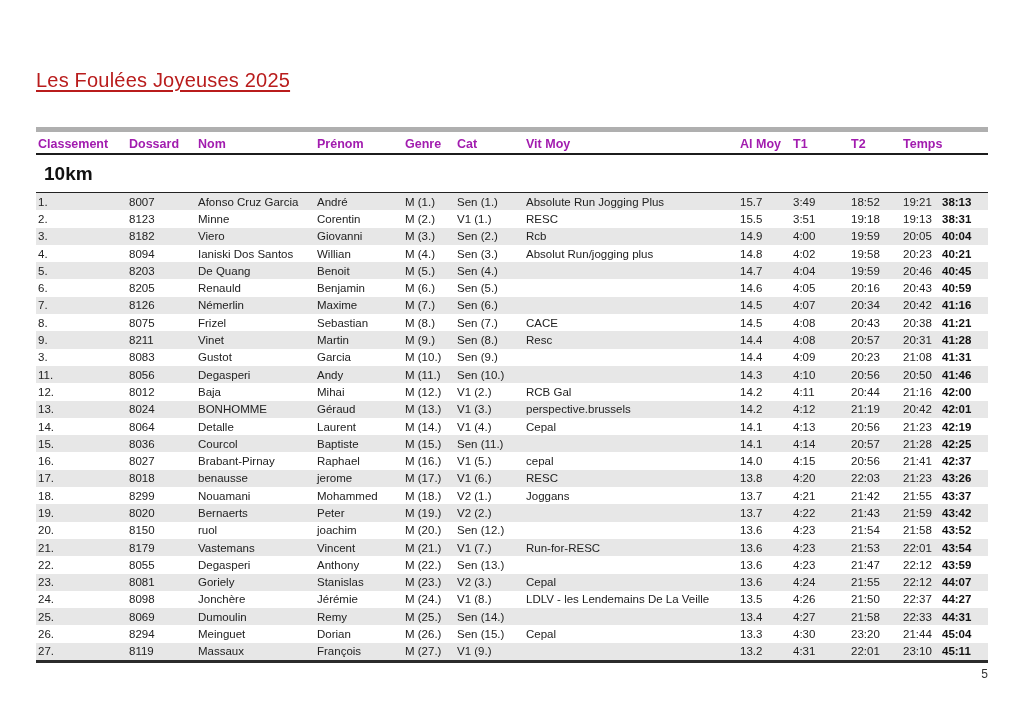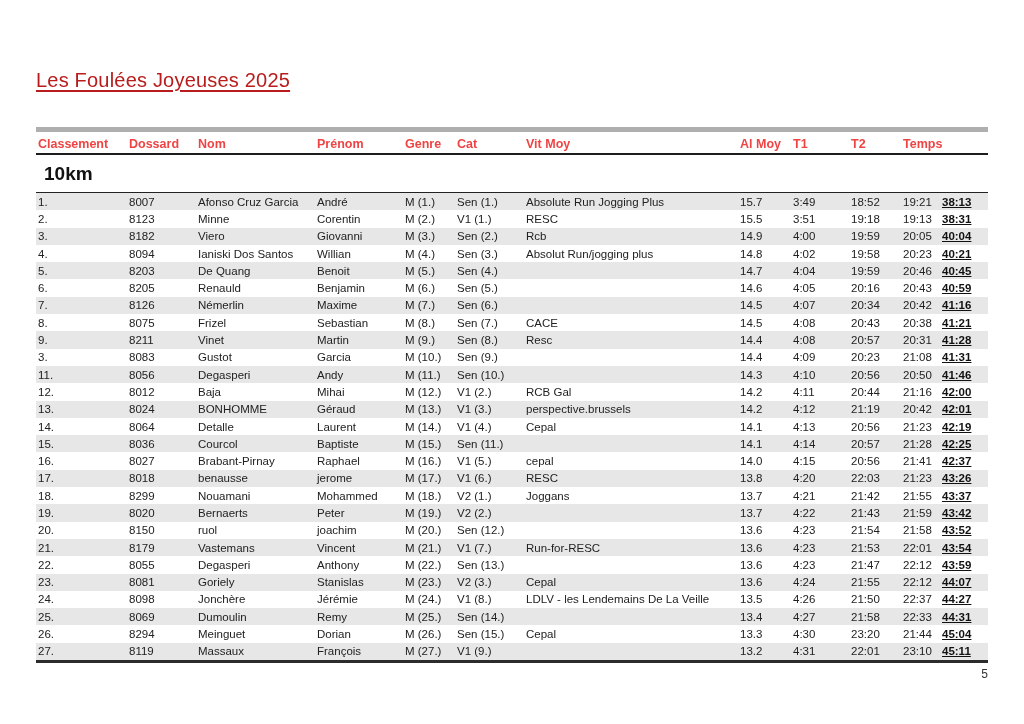--- a/index.html
+++ b/index.html
@@ -27,42 +27,42 @@
     width:952px; height:5px; background:#afafaf;
   }
   .grid {
     display:grid;
     grid-template-columns:91px 69px 119px 88px 52px 69px 214px 53px 58px 52px 39px 48px;
     width:952px;
   }
   .header-row {
     position:absolute; left:36px; top:135px;
     font-size:12.5px; font-weight:bold;
-    height:17px; align-items:center; color:#ef4444;
+    height:17px; align-items:center; color:#a21caf;
   }
   .header-underline {
     position:absolute; left:36px; top:153px;
     width:952px; height:2px; background:#1c1c1c;
   }
   .section {
     position:absolute; left:44px; top:163px;
     font-size:19px; font-weight:bold; color:#111;
   }
   .rows {
     position:absolute; left:36px; top:192px;
     width:952px; border-top:1.5px solid #222;
   }
   .trow {
     height:17.3px; align-items:center;
     font-size:11.5px; color:#222;
   }
   .trow.striped { background:#e7e7e7; }
   .cell { padding-left:2px; white-space:nowrap; overflow:visible; }
   .hcell { padding-left:2px; white-space:nowrap; }
-  .cell.temps { font-weight:bold; color:#111;text-decoration:underline; }
+  .cell.temps { font-weight:bold; color:#111; }
   .bottom-line {
     position:absolute; left:36px; top:660px;
     width:952px; height:3px; background:#2b2b2b;
   }
   .page-num {
     position:absolute; left:36px; top:667px;
     width:952px; text-align:right;
     font-size:12px; color:#333;
   }
 </style>

